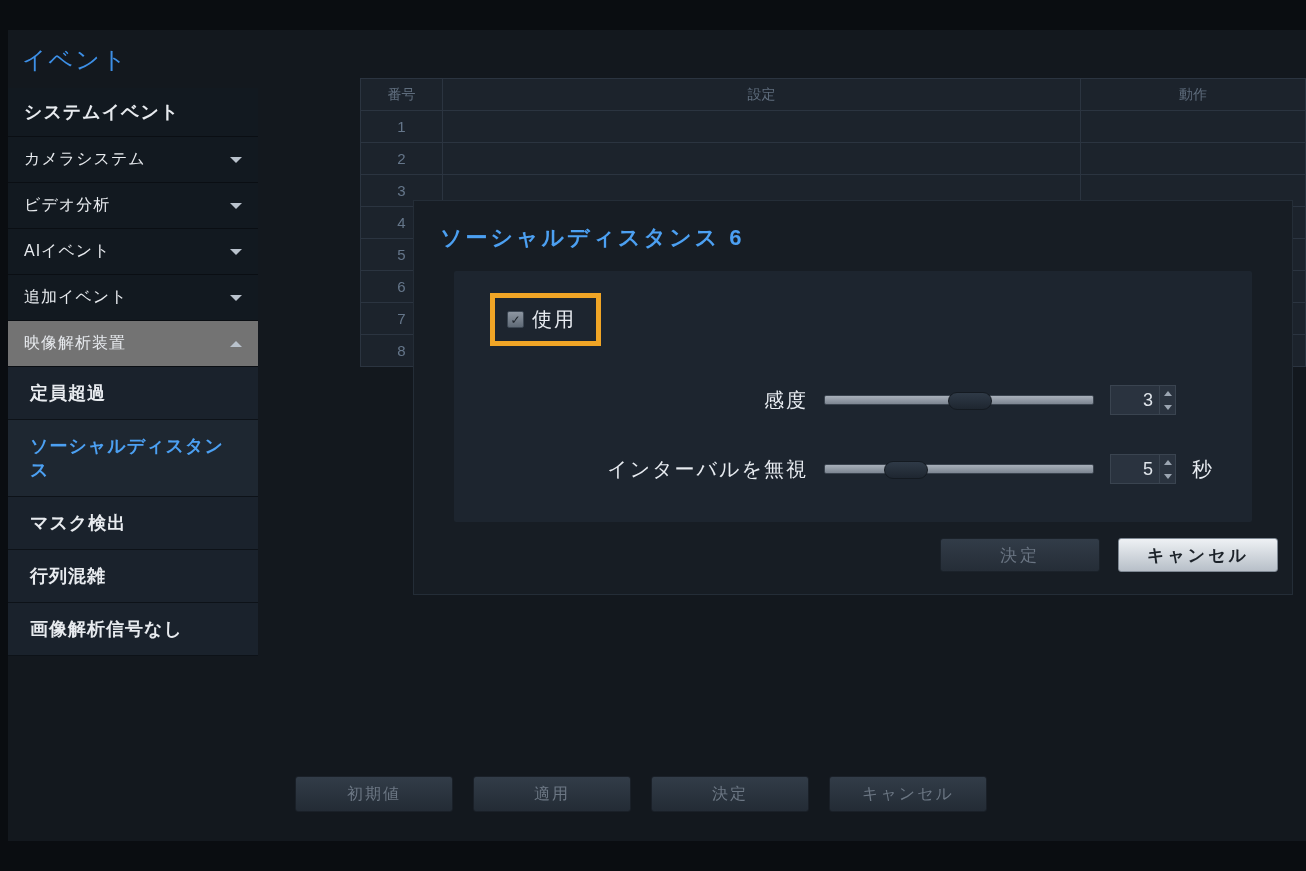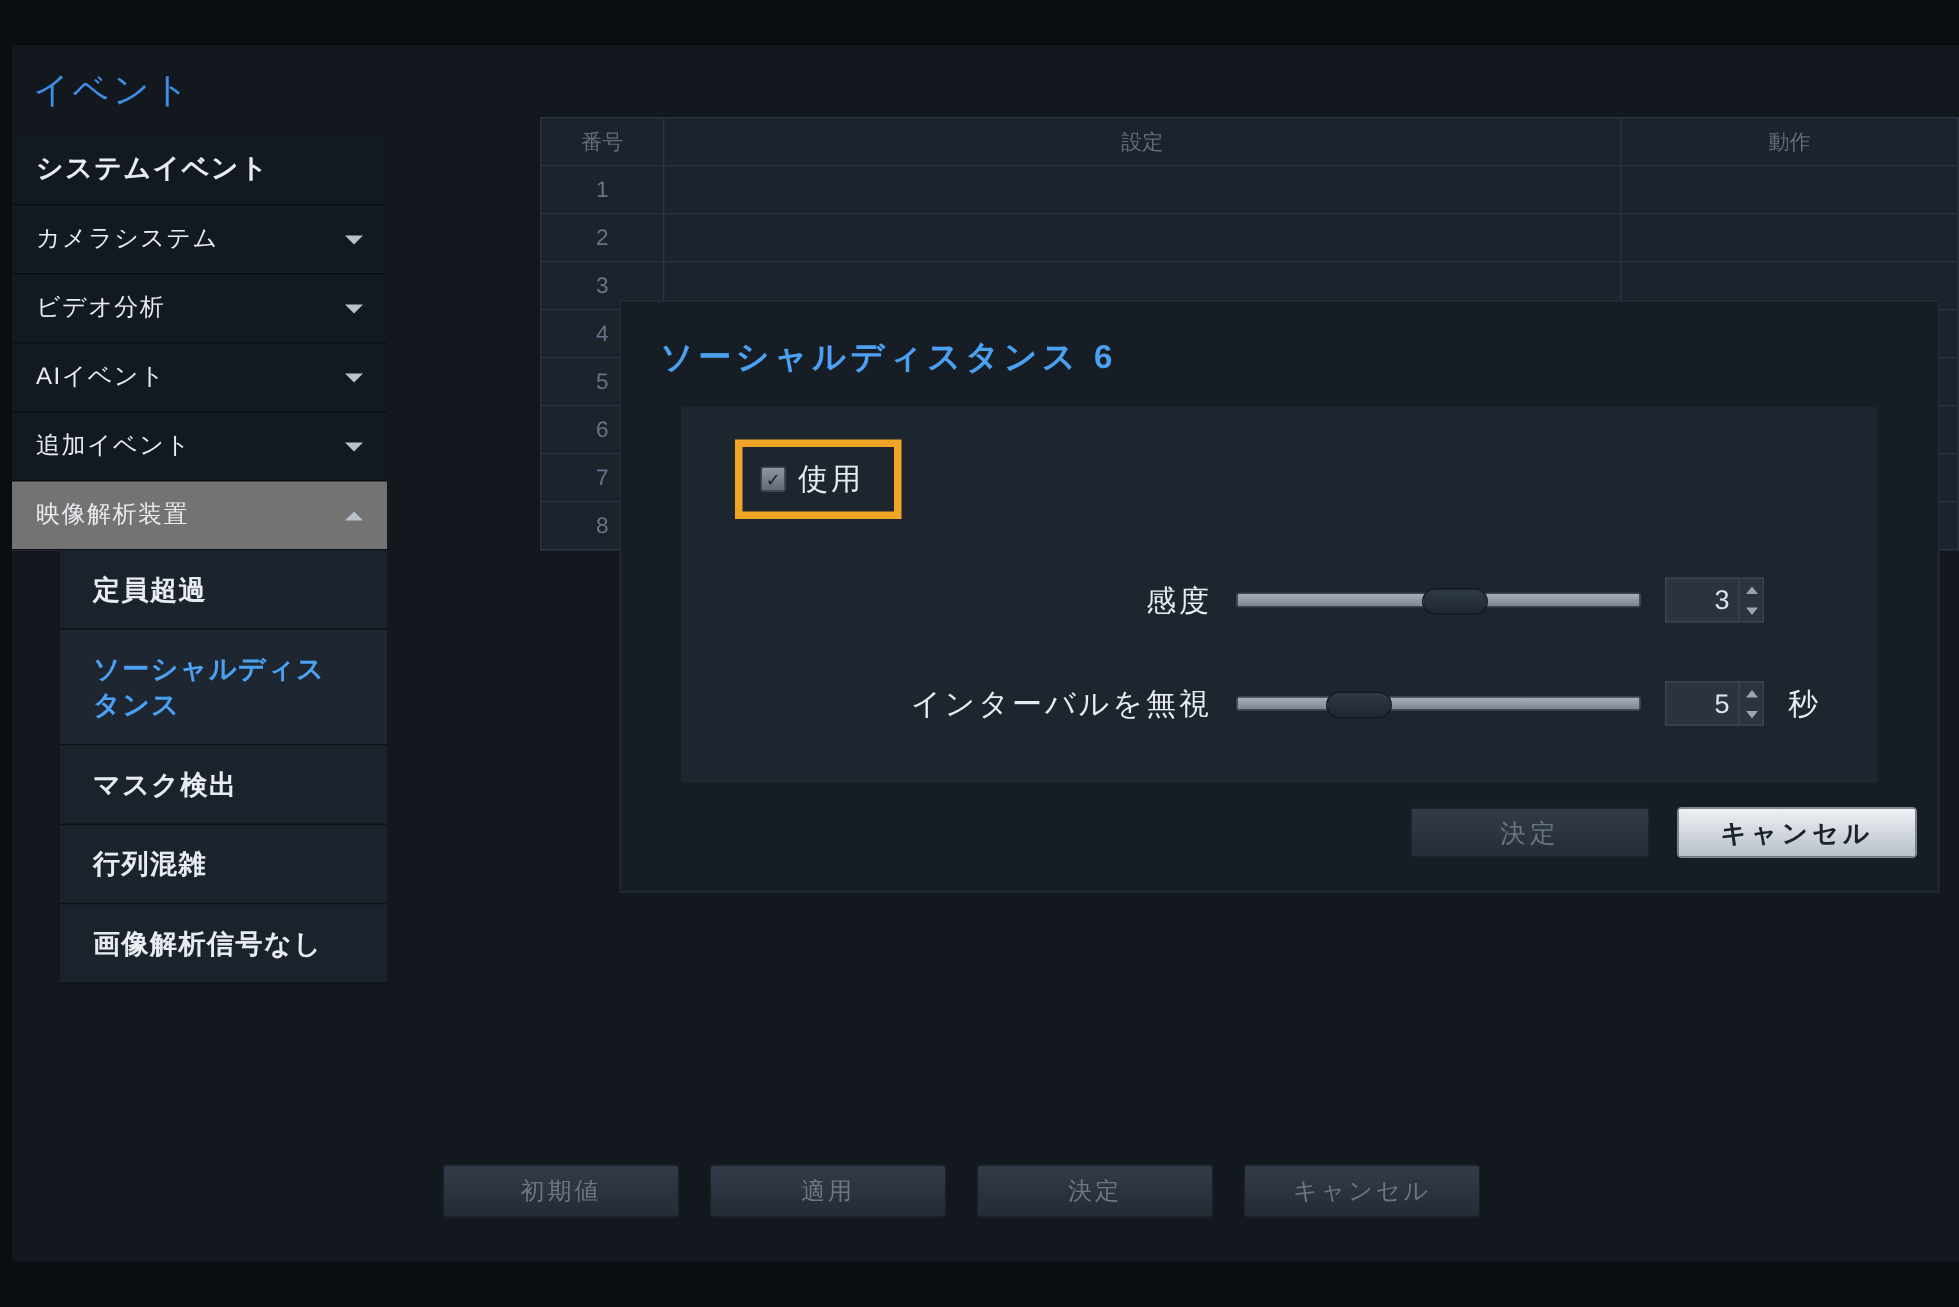--- a/index.html
+++ b/index.html
@@ -51,21 +51,20 @@
   .sidebar-item.expanded { background:#737373; }
   .sidebar-sub {
     padding: 14px 22px;
     font-size: 18px;
     background: #1a222c;
     border-bottom: 1px solid #0d1218;
     color: #e8ebef;
     font-weight: 600;
     letter-spacing: 1px;
     cursor: pointer;
-    margin-left: 32px;
   }
   .sidebar-sub.active {
     color: #4ca0f2;
     background: #1e2731;
   }
   .chevron {
     width:0;height:0;border-left:6px solid transparent;border-right:6px solid transparent;
   }
   .chevron.down{border-top:6px solid #b9c2cc;}
   .chevron.up{border-bottom:6px solid #b9c2cc;}

